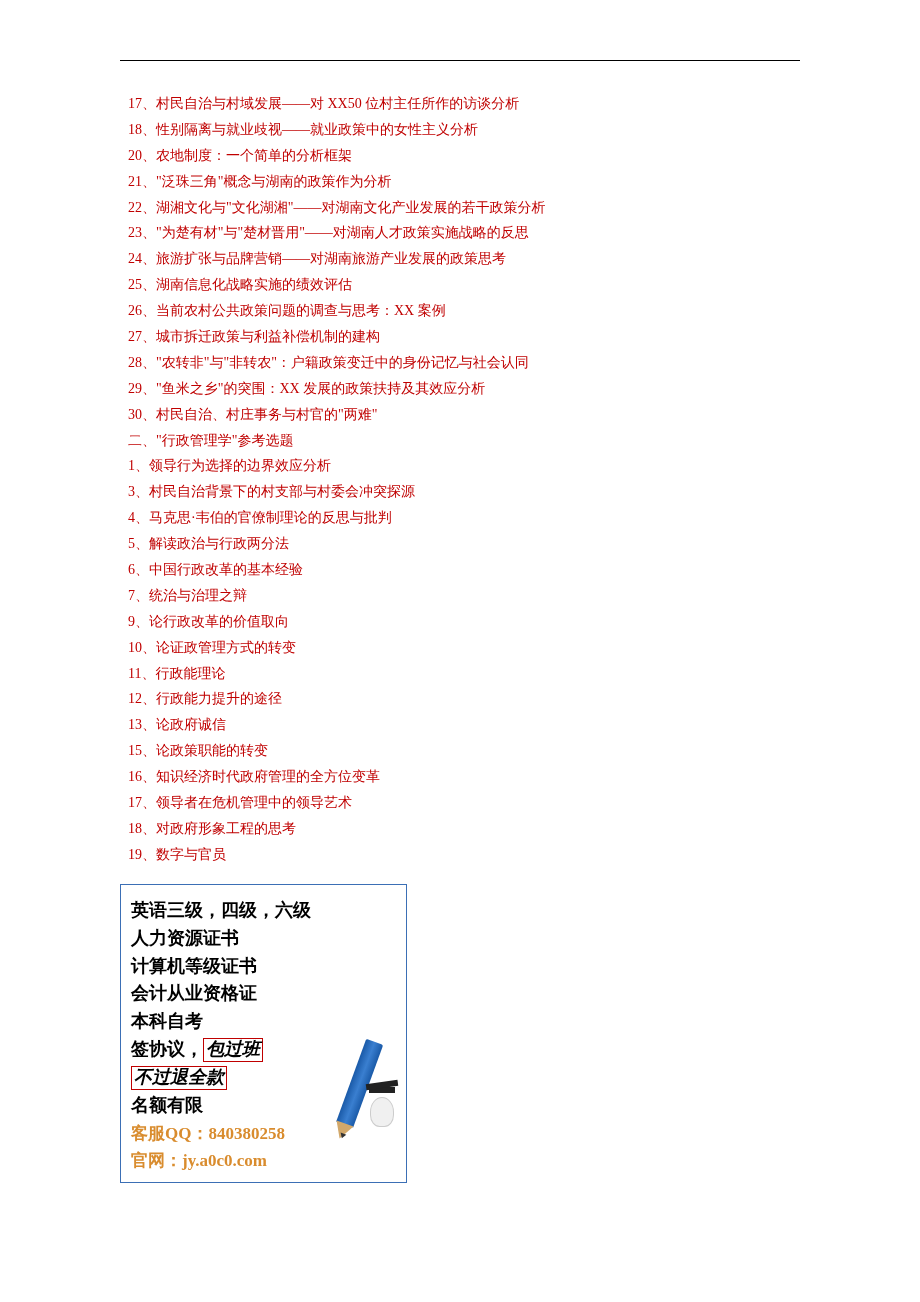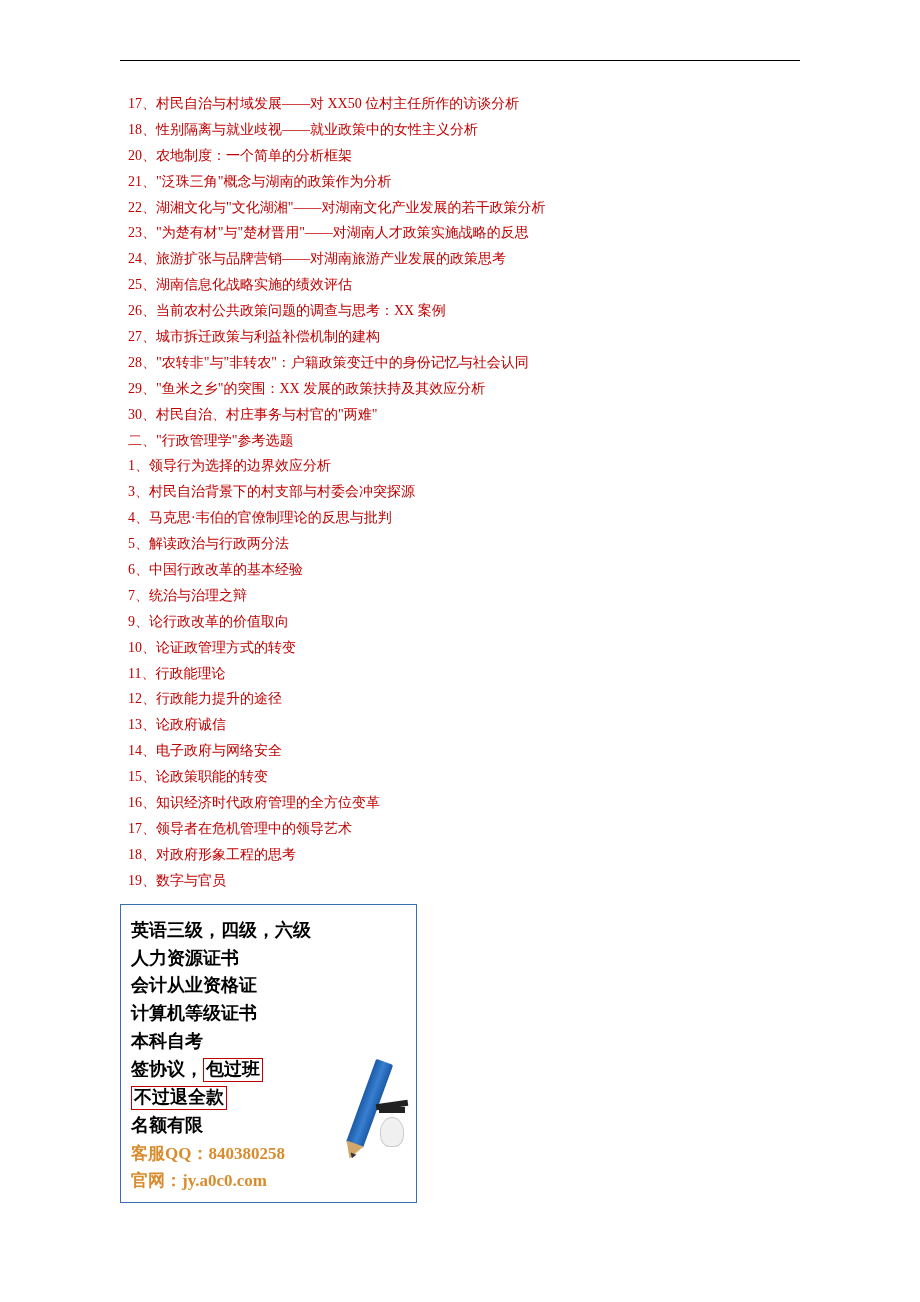--- a/index.html
+++ b/index.html
@@ -17,39 +17,40 @@
     border-top: 1px solid #000;
     margin-bottom: 30px;
   }
   .line {
     color: #c00000;
     line-height: 1.85;
     white-space: nowrap;
     margin-left: 8px;
   }
   .ad-box {
-    margin-top: 10px;
+    margin-top: 16px;
     border: 1px solid #3b6fb5;
     width: 275px;
-    padding: 12px 10px 8px 10px;
+    padding: 12px 0 8px 10px;
     position: relative;
     background: #ffffff;
     font-family: "KaiTi", "楷体", serif;
   }
   .ad-line {
     font-size: 18px;
     color: #000;
     line-height: 1.55;
     font-weight: bold;
   }
   .ad-line .boxed {
     border: 1px solid #c00000;
     padding: 0 2px;
     display: inline-block;
     line-height: 1.2;
+    font-style: italic;
   }
   .ad-contact {
     font-size: 17px;
     color: #d98c2e;
     font-weight: bold;
     line-height: 1.6;
     font-family: SimSun, serif;
   }
   .pencil {
     position: absolute;
@@ -139,33 +140,32 @@
     <div class="line">3、村民自治背景下的村支部与村委会冲突探源</div>
     <div class="line">4、马克思·韦伯的官僚制理论的反思与批判</div>
     <div class="line">5、解读政治与行政两分法</div>
     <div class="line">6、中国行政改革的基本经验</div>
     <div class="line">7、统治与治理之辩</div>
     <div class="line">9、论行政改革的价值取向</div>
     <div class="line">10、论证政管理方式的转变</div>
     <div class="line">11、行政能理论</div>
     <div class="line">12、行政能力提升的途径</div>
     <div class="line">13、论政府诚信</div>
-    <div class="line">14、电子政府与网络安全</div>
     <div class="line">15、论政策职能的转变</div>
     <div class="line">16、知识经济时代政府管理的全方位变革</div>
     <div class="line">17、领导者在危机管理中的领导艺术</div>
     <div class="line">18、对政府形象工程的思考</div>
     <div class="line">19、数字与官员</div>
   </div>
 
   <div class="ad-box">
     <div class="ad-line">英语三级，四级，六级</div>
     <div class="ad-line">人力资源证书</div>
+    <div class="ad-line">计算机等级证书</div>
     <div class="ad-line">会计从业资格证</div>
-    <div class="ad-line">计算机等级证书</div>
     <div class="ad-line">本科自考</div>
     <div class="ad-line">
       <span>签协议，</span><span class="boxed">包过班</span>
     </div>
     <div class="ad-line">
       <span class="boxed">不过退全款</span>
     </div>
     <div class="ad-line">名额有限</div>
     <div class="ad-contact">
       <span>客服QQ：</span><span>840380258</span>

